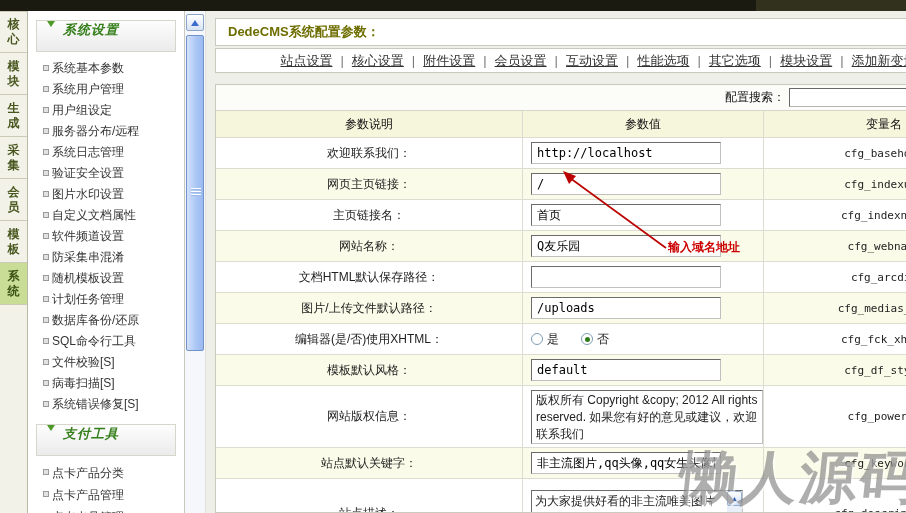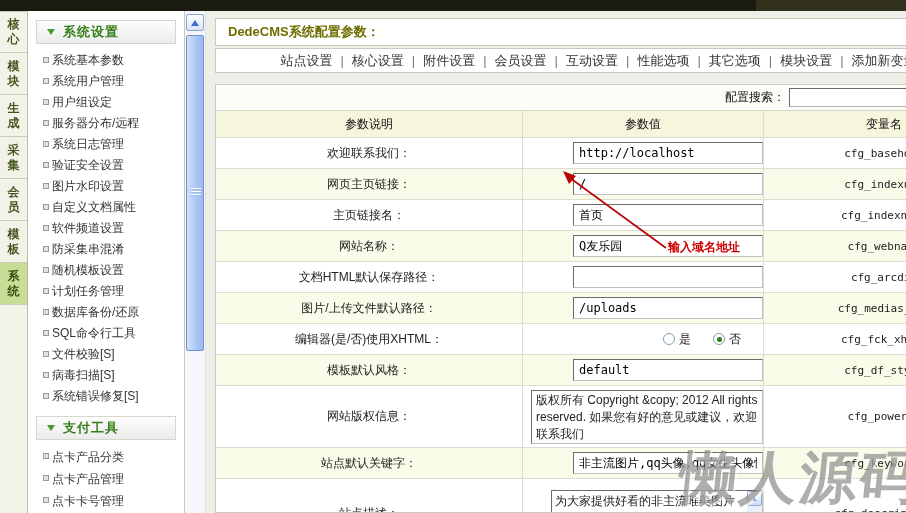--- a/index.html
+++ b/index.html
@@ -14,22 +14,22 @@
   
   .vstrip{position:absolute;left:0;top:11px;width:28px;height:502px;background:#f2f2e9;border-right:1px solid #b9b9a6;}
   .vtab{width:100%;height:42px;display:flex;align-items:center;justify-content:center;
         white-space:pre-line;text-align:center;line-height:15px;font-weight:bold;font-size:12px;
         color:#47561d;border-bottom:1px solid #cacab6;cursor:pointer;}
   .vtab:first-child{border-top:1px solid #cacab6;}
   .vtab.active{background:#cadd97;color:#3a5212;}
 
   
   .sidebar{position:absolute;left:28px;top:11px;width:157px;height:502px;background:#fff;border-right:1px solid #c9c9bb;overflow:hidden;}
-  .sec-head{margin:9px 8px 6px 8px;height:24px;background:linear-gradient(#fdfdfd,#ebebeb);
-            border:1px solid #d6d6cc;display:flex;align-items:center;padding-left:10px;cursor:pointer;}
+  .sec-head{margin:9px 8px 6px 8px;height:32px;background:linear-gradient(#fdfdfd,#ebebeb);
+            border:1px solid #d6d6cc;display:flex;padding-left:10px;cursor:pointer;font-style:italic;}
   .sec-head .arr{width:0;height:0;border-left:4px solid transparent;border-right:4px solid transparent;
                  border-top:6px solid #4d9a28;margin-right:8px;}
   .sec-head .t{color:#357f1b;font-weight:bold;font-size:13px;letter-spacing:1px;}
   .side-item{height:21px;line-height:21px;padding-left:24px;position:relative;color:#333;cursor:pointer;}
   .pay .side-item{height:22px;line-height:22px;}
   .side-item .blt{position:absolute;left:15px;top:7px;width:6px;height:6px;background:#e2e2e2;border:1px solid #9a9a9a;}
 
   
   .vscroll{position:absolute;left:185px;top:11px;width:21px;height:502px;background:#f5f7fc;border-right:1px solid #e2e2da;}
   .sc-up{position:absolute;left:1px;top:3px;width:18px;height:17px;background:linear-gradient(#ffffff,#d7e3f3);
@@ -38,35 +38,35 @@
   .sc-thumb{position:absolute;left:1px;top:24px;width:18px;height:316px;border:1px solid #7093c9;border-radius:2px;
             background:linear-gradient(90deg,#d3e1fb,#a9c5f5 60%,#9cbaf0);cursor:pointer;}
   .sc-grip{position:absolute;left:4px;top:50%;margin-top:-5px;width:10px;height:9px;
            background:repeating-linear-gradient(#fff 0 1px,#9db9e8 1px 2px,transparent 2px 3px);}
 
   
   .panel-title{position:absolute;left:215px;top:18px;width:695px;height:28px;background:#fff;border:1px solid #c9c9bd;
                line-height:26px;padding-left:12px;font-weight:bold;font-size:13px;color:#6e6e00;}
   .panel-tabs{position:absolute;left:215px;top:48px;width:695px;height:25px;background:#fff;border:1px solid #c9c9bd;
               display:flex;align-items:center;justify-content:center;padding-left:72px;font-size:13px;color:#333;}
-  .panel-tabs .tab{cursor:pointer;white-space:nowrap;}
+  .panel-tabs .tab{cursor:pointer;white-space:nowrap;text-decoration:underline;}
   .panel-tabs .sep{color:#777;margin:0 8px;}
 
   .panel-body{position:absolute;left:215px;top:84px;width:695px;height:429px;background:#fff;border:1px solid #c9c9bd;overflow:hidden;}
   .search-row{height:26px;border-bottom:1px solid #d5d5ca;background:#fcfcf8;display:flex;align-items:center;justify-content:flex-end;}
   .search-row label{color:#111;}
   .search-input{width:128px;height:19px;margin-right:-8px;margin-left:4px;border:1px solid;border-color:#686868 #b5b5b5 #b5b5b5 #686868;background:#fff;outline:none;font-size:12px;}
 
   .cfg-table{width:788px;}
   .trow{display:grid;grid-template-columns:307px 241px 240px;border-bottom:1px solid #dcdcd0;}
   .trow.head{background:#f6f6dd;}
   .trow.alt{background:#fbfbe9;}
   .tcell{display:flex;align-items:center;justify-content:center;min-height:30px;}
   .tcell.lbl{border-right:1px solid #dcdcd0;}
-  .tcell.val{border-right:1px solid #dcdcd0;justify-content:flex-end;padding-left:8px;}
+  .tcell.val{border-right:1px solid #dcdcd0;justify-content:flex-start;padding-left:8px;}
   .tcell.vn{font-family:"DejaVu Sans Mono","Liberation Mono",monospace;font-size:11px;}
   .trow.head .tcell{min-height:26px;font-size:12px;color:#111;}
 
   .pinput{width:190px;height:22px;border:1px solid;border-color:#6b6b6b #c0c0c0 #c0c0c0 #6b6b6b;background:#fff;
           font-family:"DejaVu Sans Mono","Liberation Mono",monospace;font-size:12px;padding:2px 5px;outline:none;}
   .ptext{width:262px;height:54px;border:1px solid;border-color:#6b6b6b #c0c0c0 #c0c0c0 #6b6b6b;background:#fff;
          font-size:12px;line-height:17px;padding:1px 4px;overflow:hidden;}
   .ta-wrap{position:relative;width:212px;height:48px;border:1px solid;border-color:#6b6b6b #c0c0c0 #c0c0c0 #6b6b6b;background:#fff;}
   .ta-wrap .txt{position:absolute;left:3px;top:2px;right:17px;bottom:0;font-size:12px;line-height:17px;overflow:hidden;}
   .ta-sb{position:absolute;right:0;top:0;bottom:0;width:15px;background:#e9eff9;display:flex;flex-direction:column;justify-content:space-between;}

